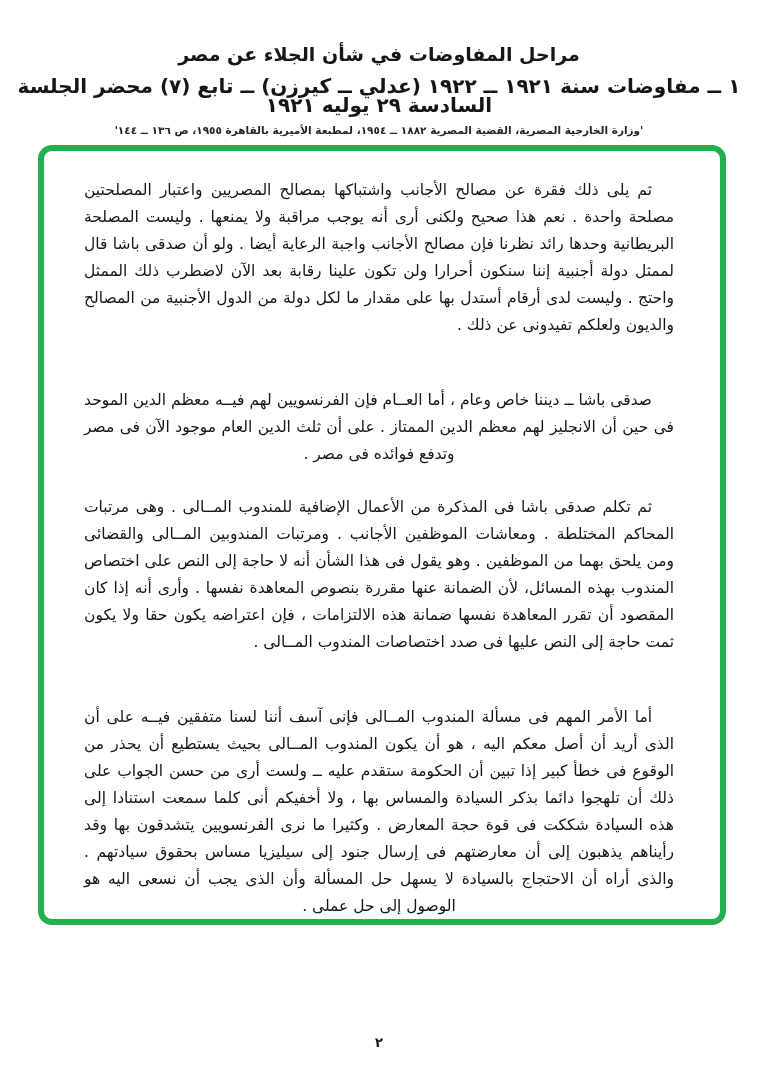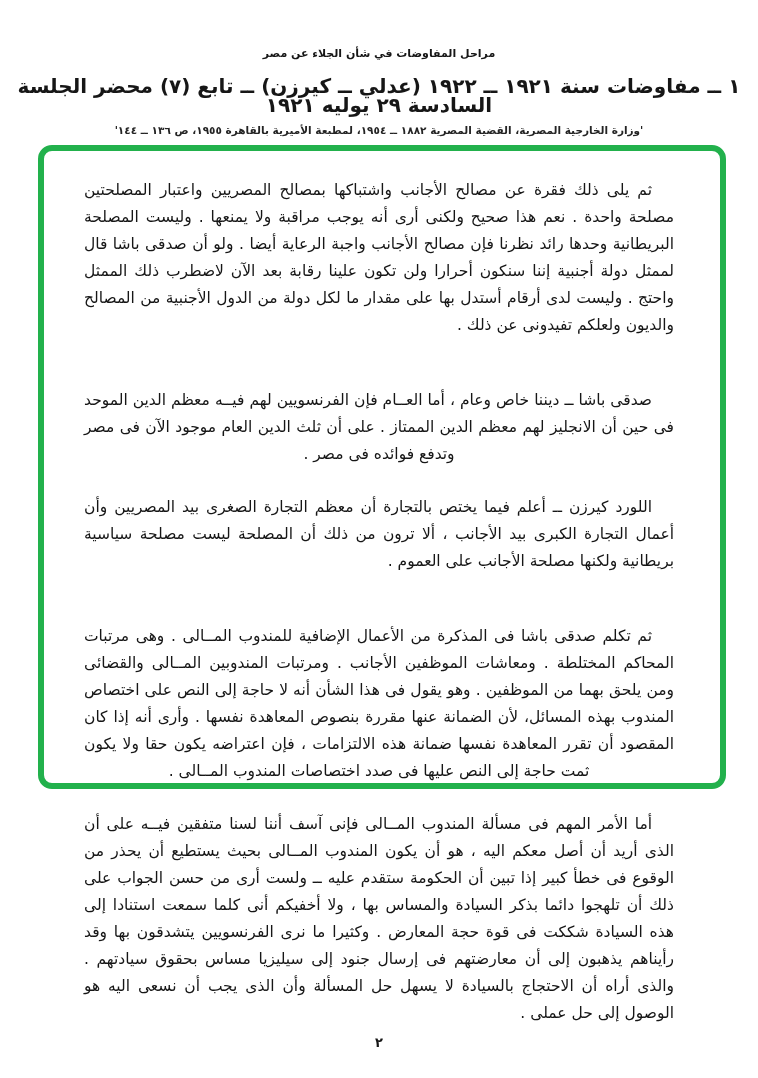--- a/index.html
+++ b/index.html
@@ -25,40 +25,40 @@
   }
   .doc-header {
     position: absolute;
     top: 44px;
     left: 0;
     right: 0;
     text-align: center;
     font-weight: bold;
   }
   .doc-title {
-    font-size: 11px;
+    font-size: 19px;
     line-height: 20px;
     margin-bottom: 13px;
   }
   .doc-subtitle {
     font-size: 20px;
     line-height: 19px;
     margin-bottom: 8px;
   }
   .doc-source {
     font-size: 10.5px;
     line-height: 15px;
     color: #242424;
   }
   .frame {
     position: absolute;
     top: 145px;
     left: 38px;
     width: 688px;
-    height: 644px;
+    height: 780px;
     border: 6px solid var(--frame-border-color);
     border-radius: 14px;
     background: transparent;
   }
   .text-block {
     padding: 26px 46px 0 40px;
     font-size: 15.5px;
     line-height: 27px;
     text-align: justify;
     text-justify: inter-word;
@@ -90,21 +90,20 @@
   <header class="doc-header">
     <div class="doc-title">مراحل المفاوضات في شأن الجلاء عن مصر</div>
     <div class="doc-subtitle">١ ــ مفاوضات سنة ١٩٢١ ــ ١٩٢٢ (عدلي ــ كيرزن) ــ تابع (٧) محضر الجلسة السادسة ٢٩ يوليه ١٩٢١</div>
     <div class="doc-source">'وزارة الخارجية المصرية، القضية المصرية ١٨٨٢ ــ ١٩٥٤، لمطبعة الأميرية بالقاهرة ١٩٥٥، ص ١٣٦ ــ ١٤٤'</div>
   </header>
 
   <div class="frame">
     <div class="text-block">
       <p>ثم يلى ذلك فقرة عن مصالح الأجانب واشتباكها بمصالح المصريين واعتبار المصلحتين مصلحة واحدة . نعم هذا صحيح ولكنى أرى أنه يوجب مراقبة ولا يمنعها . وليست المصلحة البريطانية وحدها رائد نظرنا فإن مصالح الأجانب واجبة الرعاية أيضا . ولو أن صدقى باشا قال لممثل دولة أجنبية إننا سنكون أحرارا ولن تكون علينا رقابة بعد الآن لاضطرب ذلك الممثل واحتج . وليست لدى أرقام أستدل بها على مقدار ما لكل دولة من الدول الأجنبية من المصالح والديون ولعلكم تفيدونى عن ذلك .</p>
       <p>صدقى باشا ــ ديننا خاص وعام ، أما العــام فإن الفرنسويين لهم فيــه معظم الدين الموحد فى حين أن الانجليز لهم معظم الدين الممتاز . على أن ثلث الدين العام موجود الآن فى مصر وتدفع فوائده فى مصر .</p>
-      <p>اللورد كيرزن ــ أعلم فيما يختص بالتجارة أن معظم التجارة الصغرى بيد المصريين وأن أعمال التجارة الكبرى بيد الأجانب ، ألا ترون من ذلك أن المصلحة ليست مصلحة سياسية بريطانية ولكنها مصلحة الأجانب على العموم .</p>
       <p>ثم تكلم صدقى باشا فى المذكرة من الأعمال الإضافية للمندوب المــالى . وهى مرتبات المحاكم المختلطة . ومعاشات الموظفين الأجانب . ومرتبات المندوبين المــالى والقضائى ومن يلحق بهما من الموظفين . وهو يقول فى هذا الشأن أنه لا حاجة إلى النص على اختصاص المندوب بهذه المسائل، لأن الضمانة عنها مقررة بنصوص المعاهدة نفسها . وأرى أنه إذا كان المقصود أن تقرر المعاهدة نفسها ضمانة هذه الالتزامات ، فإن اعتراضه يكون حقا ولا يكون ثمت حاجة إلى النص عليها فى صدد اختصاصات المندوب المــالى .</p>
       <p>أما الأمر المهم فى مسألة المندوب المــالى فإنى آسف أننا لسنا متفقين فيــه على أن الذى أريد أن أصل معكم اليه ، هو أن يكون المندوب المــالى بحيث يستطيع أن يحذر من الوقوع فى خطأ كبير إذا تبين أن الحكومة ستقدم عليه ــ ولست أرى من حسن الجواب على ذلك أن تلهجوا دائما بذكر السيادة والمساس بها ، ولا أخفيكم أنى كلما سمعت استنادا إلى هذه السيادة شككت فى قوة حجة المعارض . وكثيرا ما نرى الفرنسويين يتشدقون بها وقد رأيناهم يذهبون إلى أن معارضتهم فى إرسال جنود إلى سيليزيا مساس بحقوق سيادتهم . والذى أراه أن الاحتجاج بالسيادة لا يسهل حل المسألة وأن الذى يجب أن نسعى اليه هو الوصول إلى حل عملى .</p>
     </div>
   </div>
 
   <footer class="doc-footer">
     <span>٢</span>
   </footer>
 
 </div>

